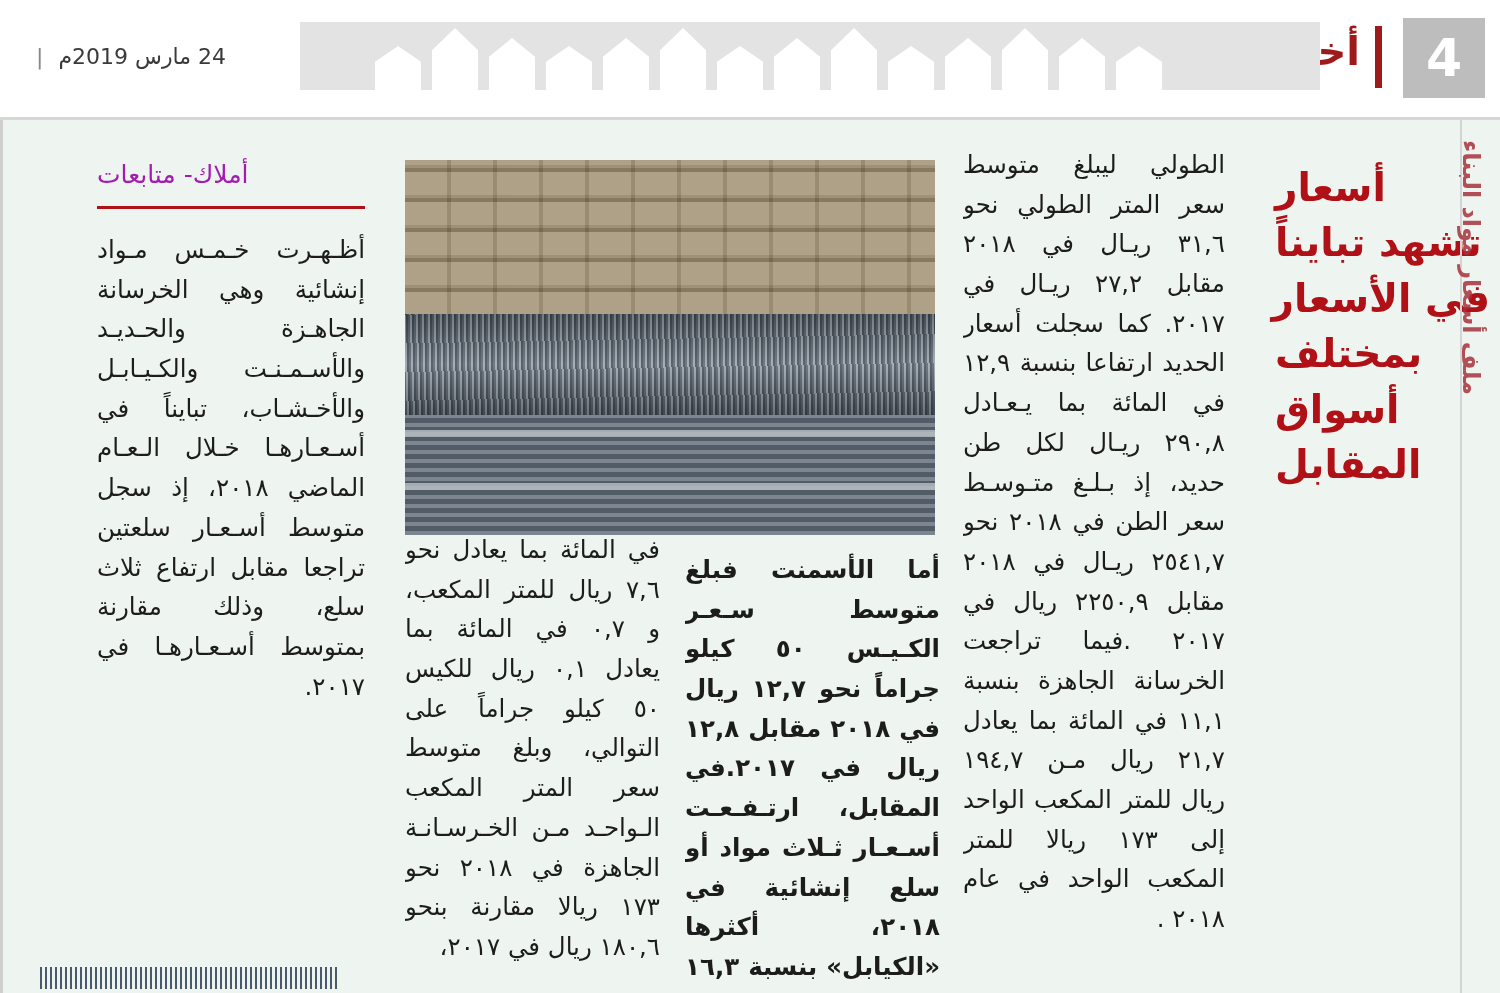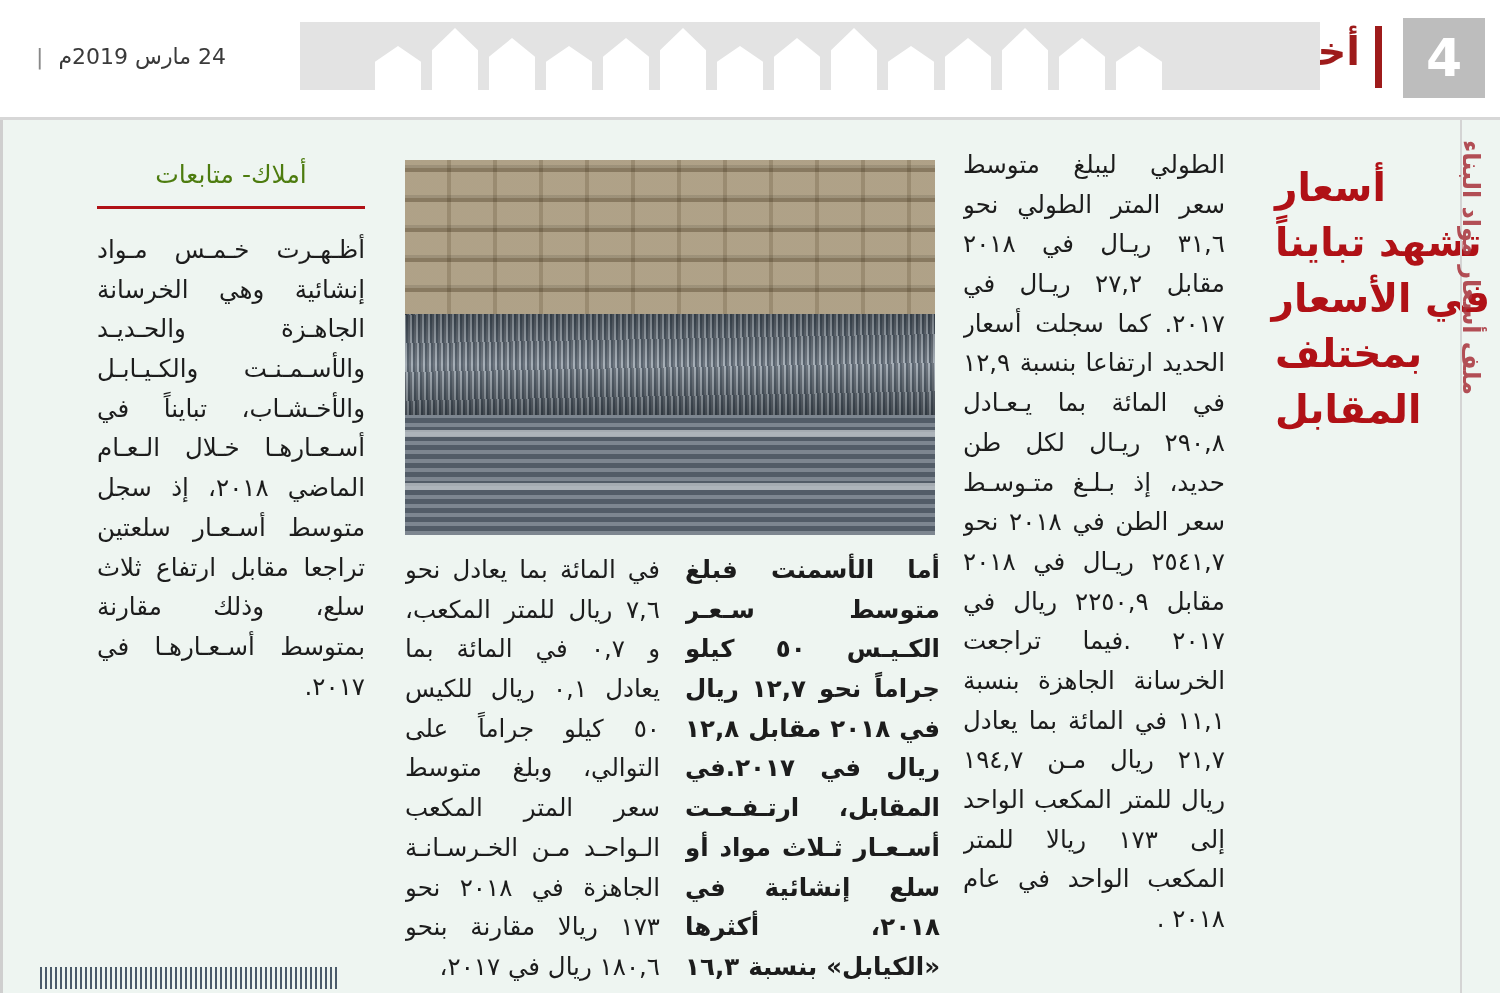--- a/index.html
+++ b/index.html
@@ -162,34 +162,34 @@
     font-size: 24.5px;
     line-height: 1.62;
     letter-spacing: .2px;
   }
   .col p { margin: 0 0 14px 0; }
 
   .kicker {
     position: absolute;
     top: 40px; right: 1135px;
     width: 268px;
-    color: #4d7c0f;
+    color: #a21caf;
     font-size: 25px;
-    text-align: center;
+    text-align: left;
     direction: rtl;
   }
   .kicker-rule {
     position: absolute;
     top: 86px; right: 1135px;
     width: 268px; height: 3px;
     background: #b01116;
   }
 
   #col1 { top: 110px; right: 1135px; width: 268px; height: 760px; overflow: hidden; }
-  #col2 { top: 430px; right: 840px; width: 255px; height: 440px; overflow: hidden; margin-left: 32px; }
+  #col2 { top: 410px; right: 840px; width: 255px; height: 440px; overflow: hidden; margin-left: 32px; }
   #col3 { top: 430px; right: 560px; width: 255px; height: 440px; overflow: hidden; font-weight: bold; }
   #col4 { top: 25px;  right: 275px; width: 262px; height: 830px; overflow: hidden; }
 
   
   .photo {
     position: absolute;
     top: 40px; right: 565px;
     width: 530px; height: 375px;
     overflow: hidden;
     background: #6e6a62;
@@ -298,20 +298,21 @@
 
 <div class="page-body">
   <div class="body-left-rule"></div>
 
   <div class="headline-col">
     <div class="headline">
       <span class="headline-line">أسعار</span>
       <span class="headline-line">تشهد تبايناً</span>
       <span class="headline-line">في الأسعار</span>
       <span class="headline-line">بمختلف</span>
+      <span class="headline-line">أسواق</span>
       <span class="headline-line">المقابل</span>
     </div>
   </div>
 
   <div class="edge-strip">
     <div class="edge-rule"></div>
     <div class="edge-text">ملف أسعار مواد البناء</div>
   </div>
 
   <div class="kicker">أملاك- متابعات</div>

